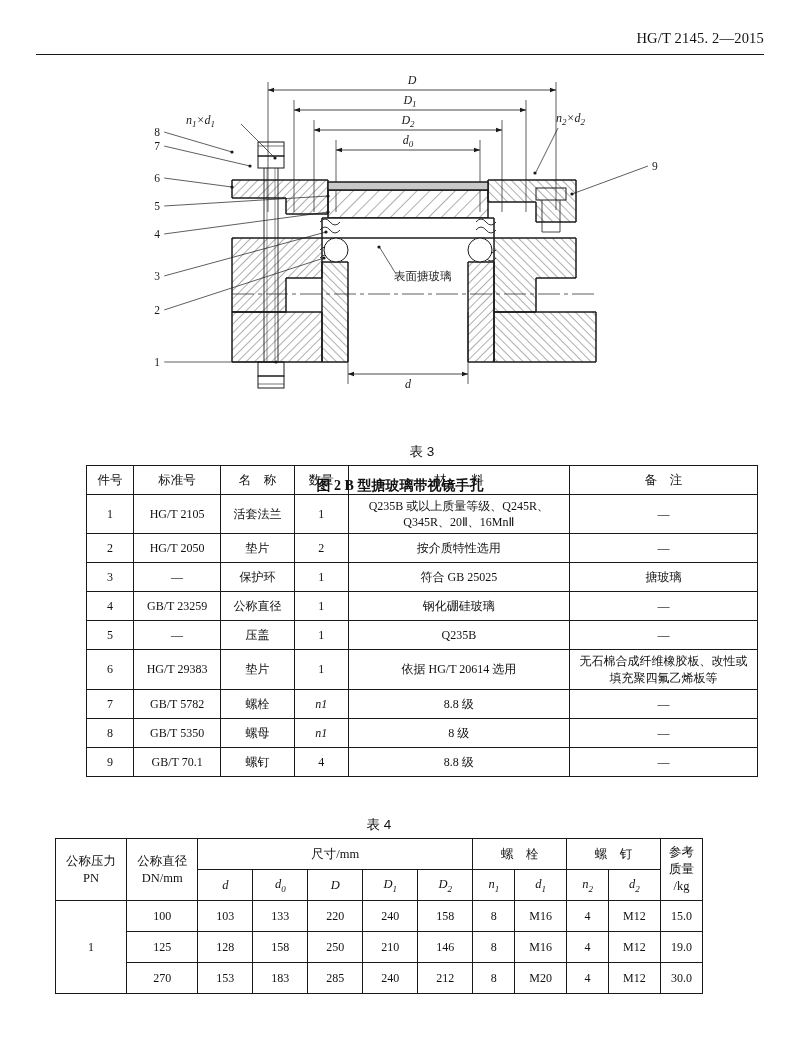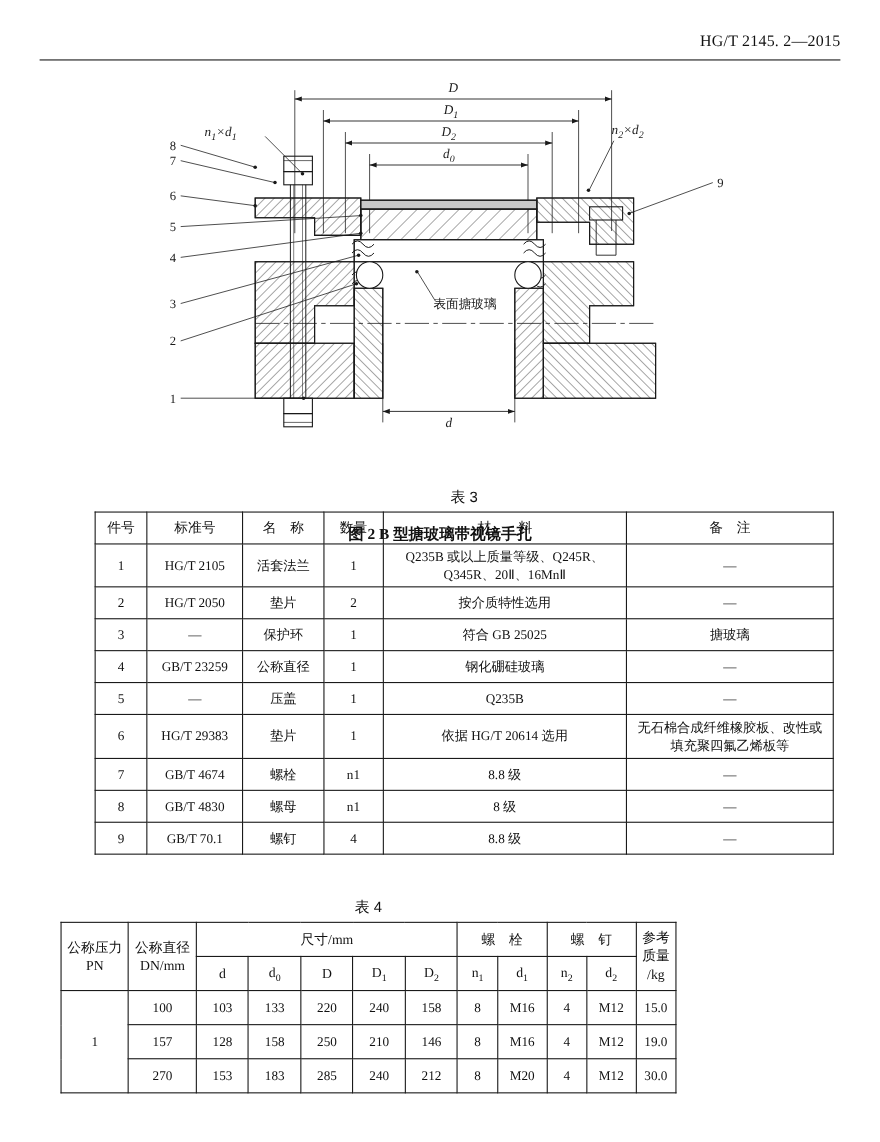--- a/index.html
+++ b/index.html
@@ -67,27 +67,27 @@
   table thead td{
     font-family:Liberation Serif, serif;
     font-size:12.5px;
   }
   .t3-wrap{
     position:absolute;
     top:443px;left:55px;width:672px;margin-left:31px;
   }
   .t4-wrap{
     position:absolute;
-    top:816px;left:55px;width:560px;
+    top:816px;left:55px;width:648px;
   }
   .t3 td{height:22px;}
   .t3 .tall{height:34px;}
   .t4 td{height:24px;}
   .sub{font-size:9px;vertical-align:sub;}
-  .ital{font-family:"Liberation Serif",serif;}
+  .ital{font-style:italic;font-family:"Liberation Serif",serif;}
   .dim-text{
     font-family:"Liberation Serif", serif;
     font-style:italic;
     font-size:12px;
   }
 </style>
 </head>
 <body>
 
 <div class="page">
@@ -325,29 +325,29 @@
           <td>6</td>
           <td>HG/T 29383</td>
           <td>垫片</td>
           <td>1</td>
           <td>依据 HG/T 20614 选用</td>
           <td style="white-space:pre-line">无石棉合成纤维橡胶板、改性或
 填充聚四氟乙烯板等</td>
         </tr>
         <tr>
           <td>7</td>
-          <td>GB/T 4674</td>
+          <td>GB/T 5782</td>
           <td>螺栓</td>
           <td class="ital"><span>n1</span></td>
           <td>8.8 级</td>
           <td>—</td>
         </tr>
         <tr>
           <td>8</td>
-          <td>GB/T 4830</td>
+          <td>GB/T 5350</td>
           <td>螺母</td>
           <td class="ital"><span>n1</span></td>
           <td>8 级</td>
           <td>—</td>
         </tr>
         <tr>
           <td>9</td>
           <td>GB/T 70.1</td>
           <td>螺钉</td>
           <td>4</td>
@@ -408,21 +408,21 @@
           <td>220</td>
           <td>240</td>
           <td>158</td>
           <td>8</td>
           <td>M16</td>
           <td>4</td>
           <td>M12</td>
           <td>15.0</td>
         </tr>
         <tr>
-          <td>157</td>
+          <td>125</td>
           <td>128</td>
           <td>158</td>
           <td>250</td>
           <td>210</td>
           <td>146</td>
           <td>8</td>
           <td>M16</td>
           <td>4</td>
           <td>M12</td>
           <td>19.0</td>

